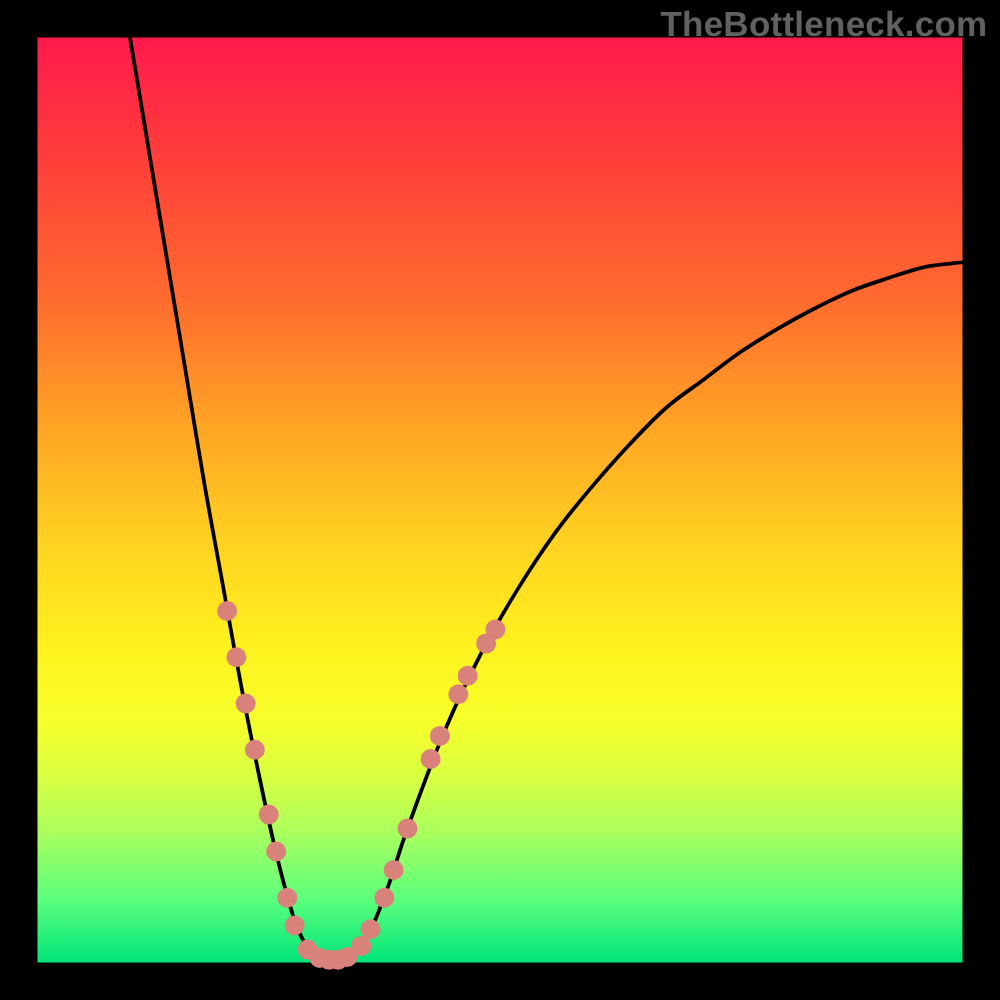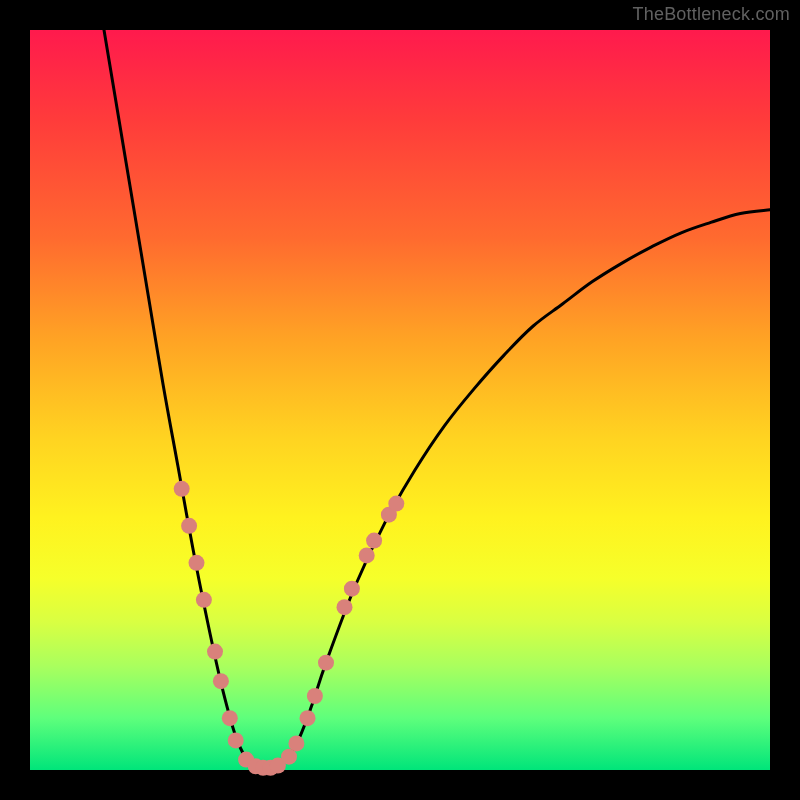--- a/index.html
+++ b/index.html
@@ -36,22 +36,22 @@
       #d9ff42 80%,
       #a9ff5e 86%,
       #5eff7c 93%,
       #00e57a 100%);
   }
   .watermark {
     position: absolute;
     top: 4px;
     right: 10px;
     color: #616161;
-    font-size: 18px;
-    font-weight: 400;
+    font-size: 28px;
+    font-weight: 700;
     letter-spacing: 0.2px;
     user-select: none;
   }
   svg.curve {
     position: absolute;
     left: 0;
     top: 0;
     width: 740px;
     height: 740px;
     overflow: visible;

